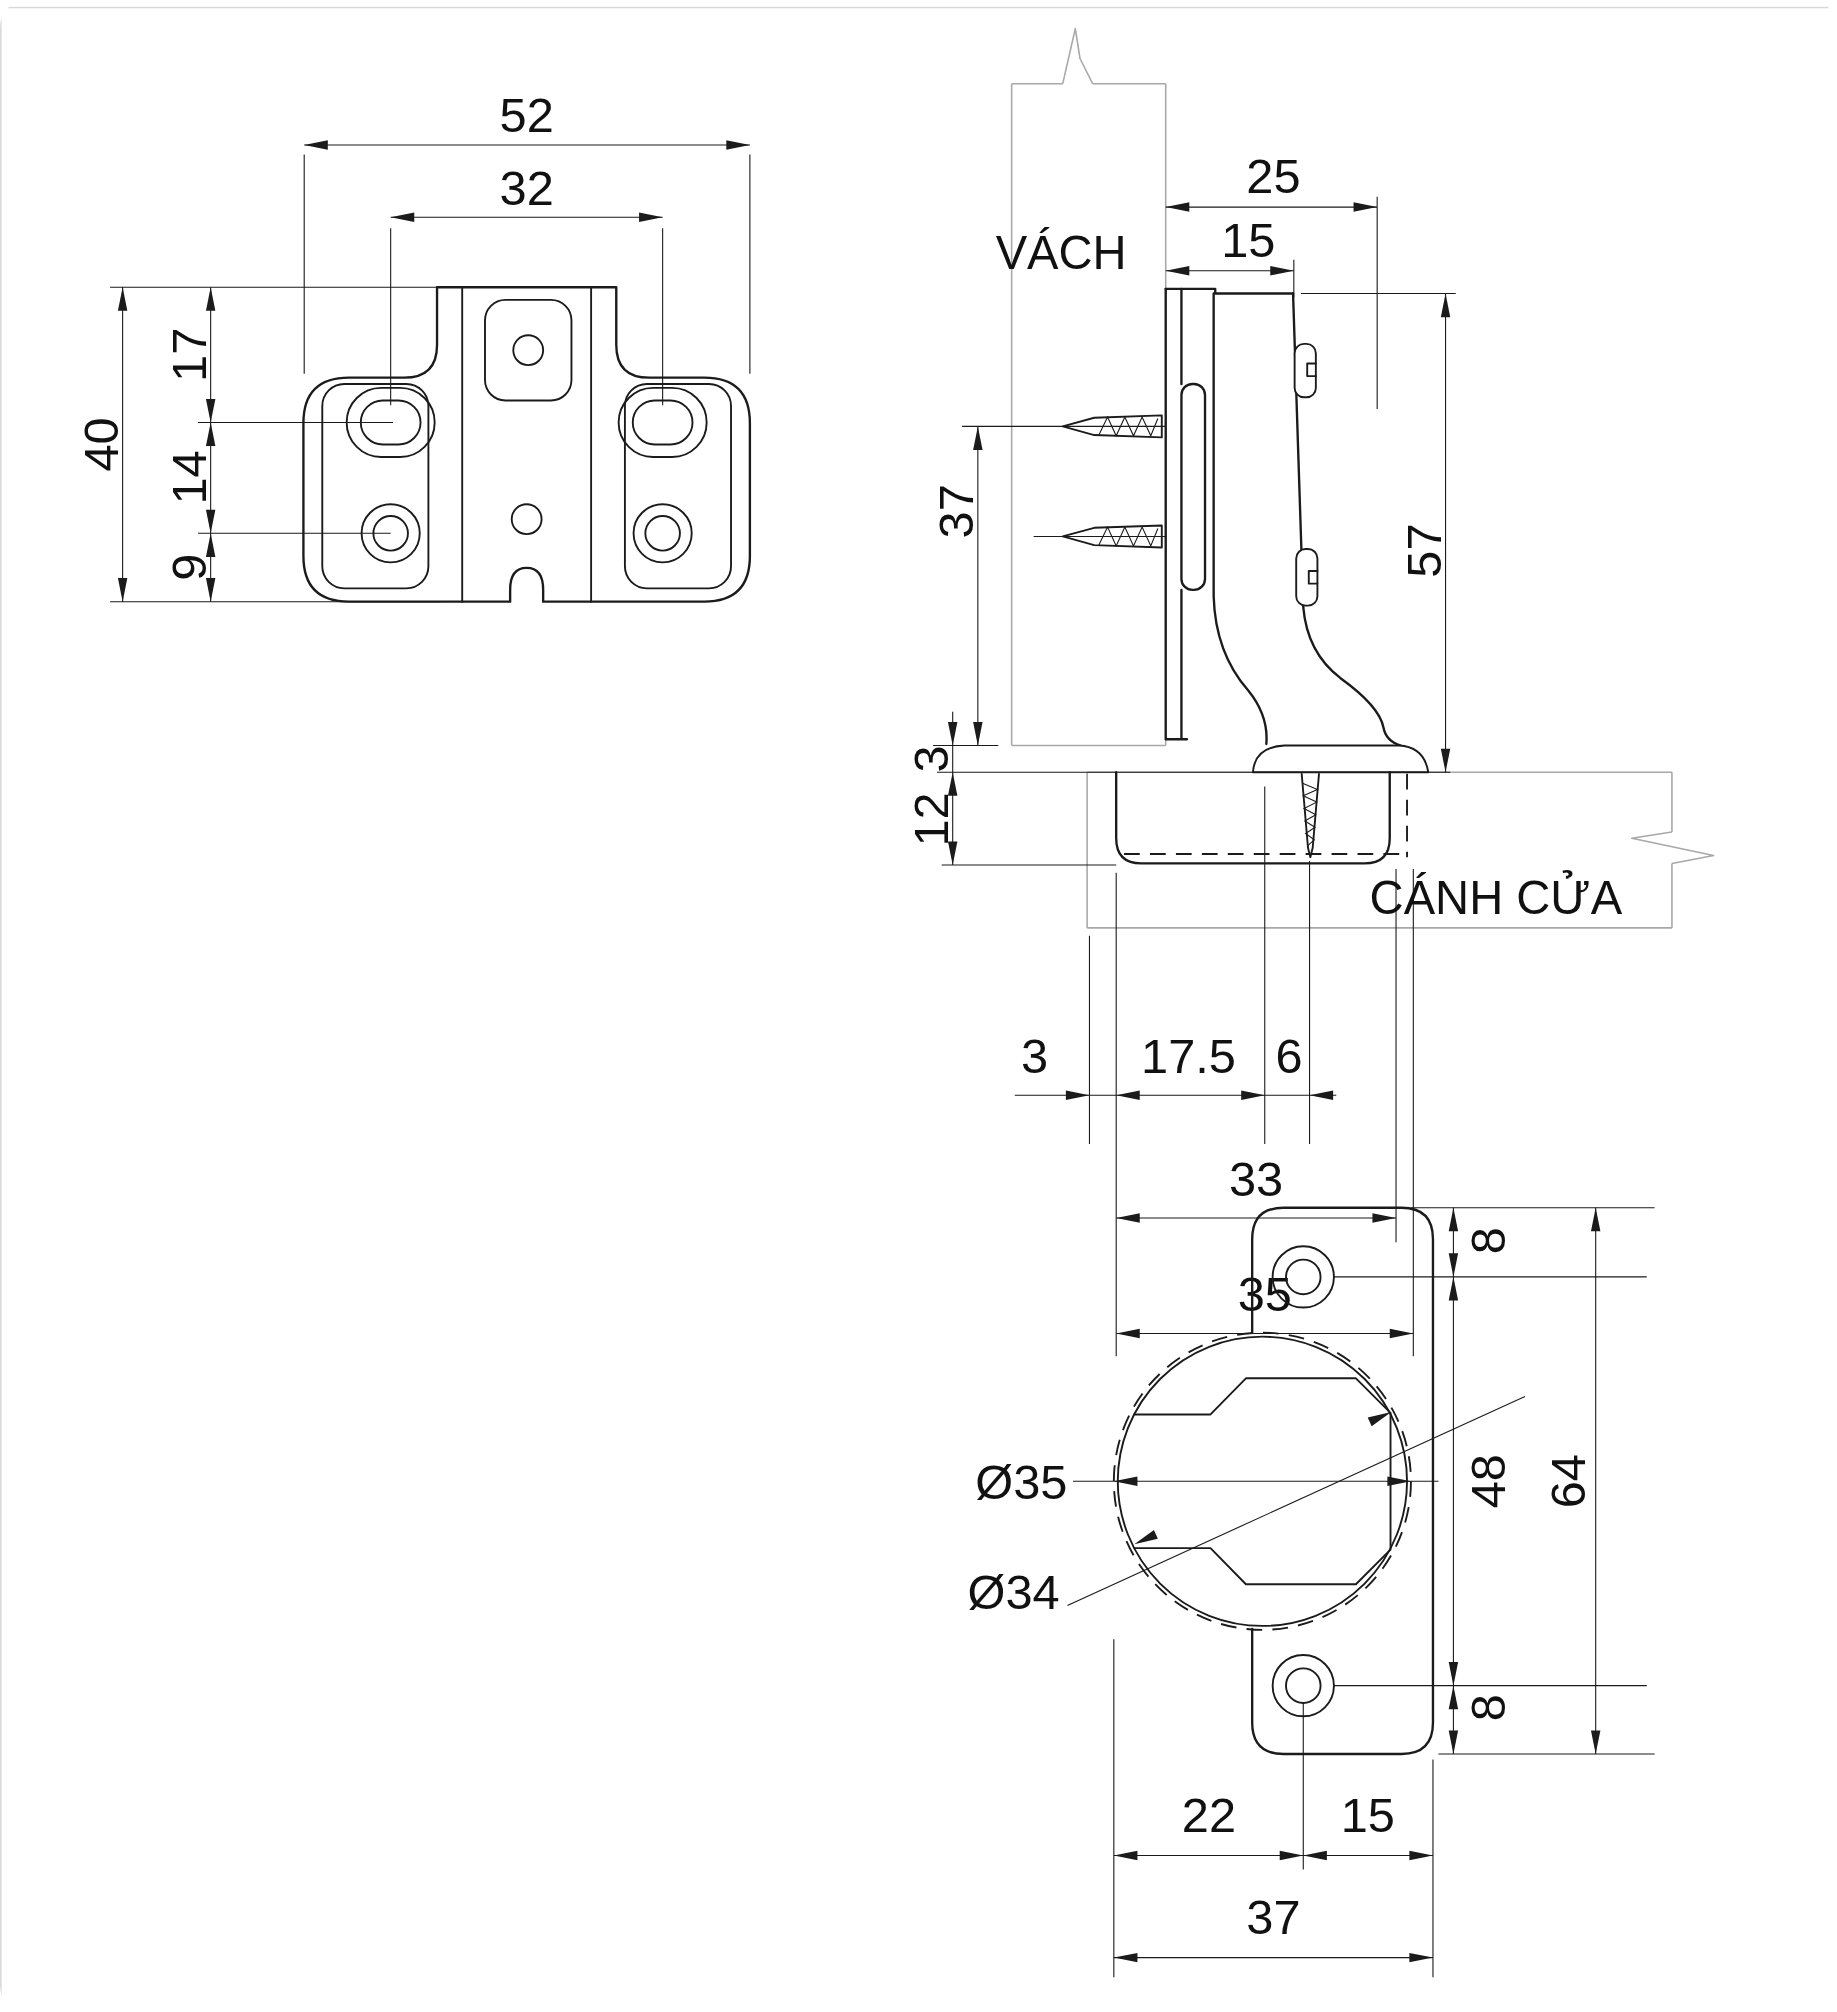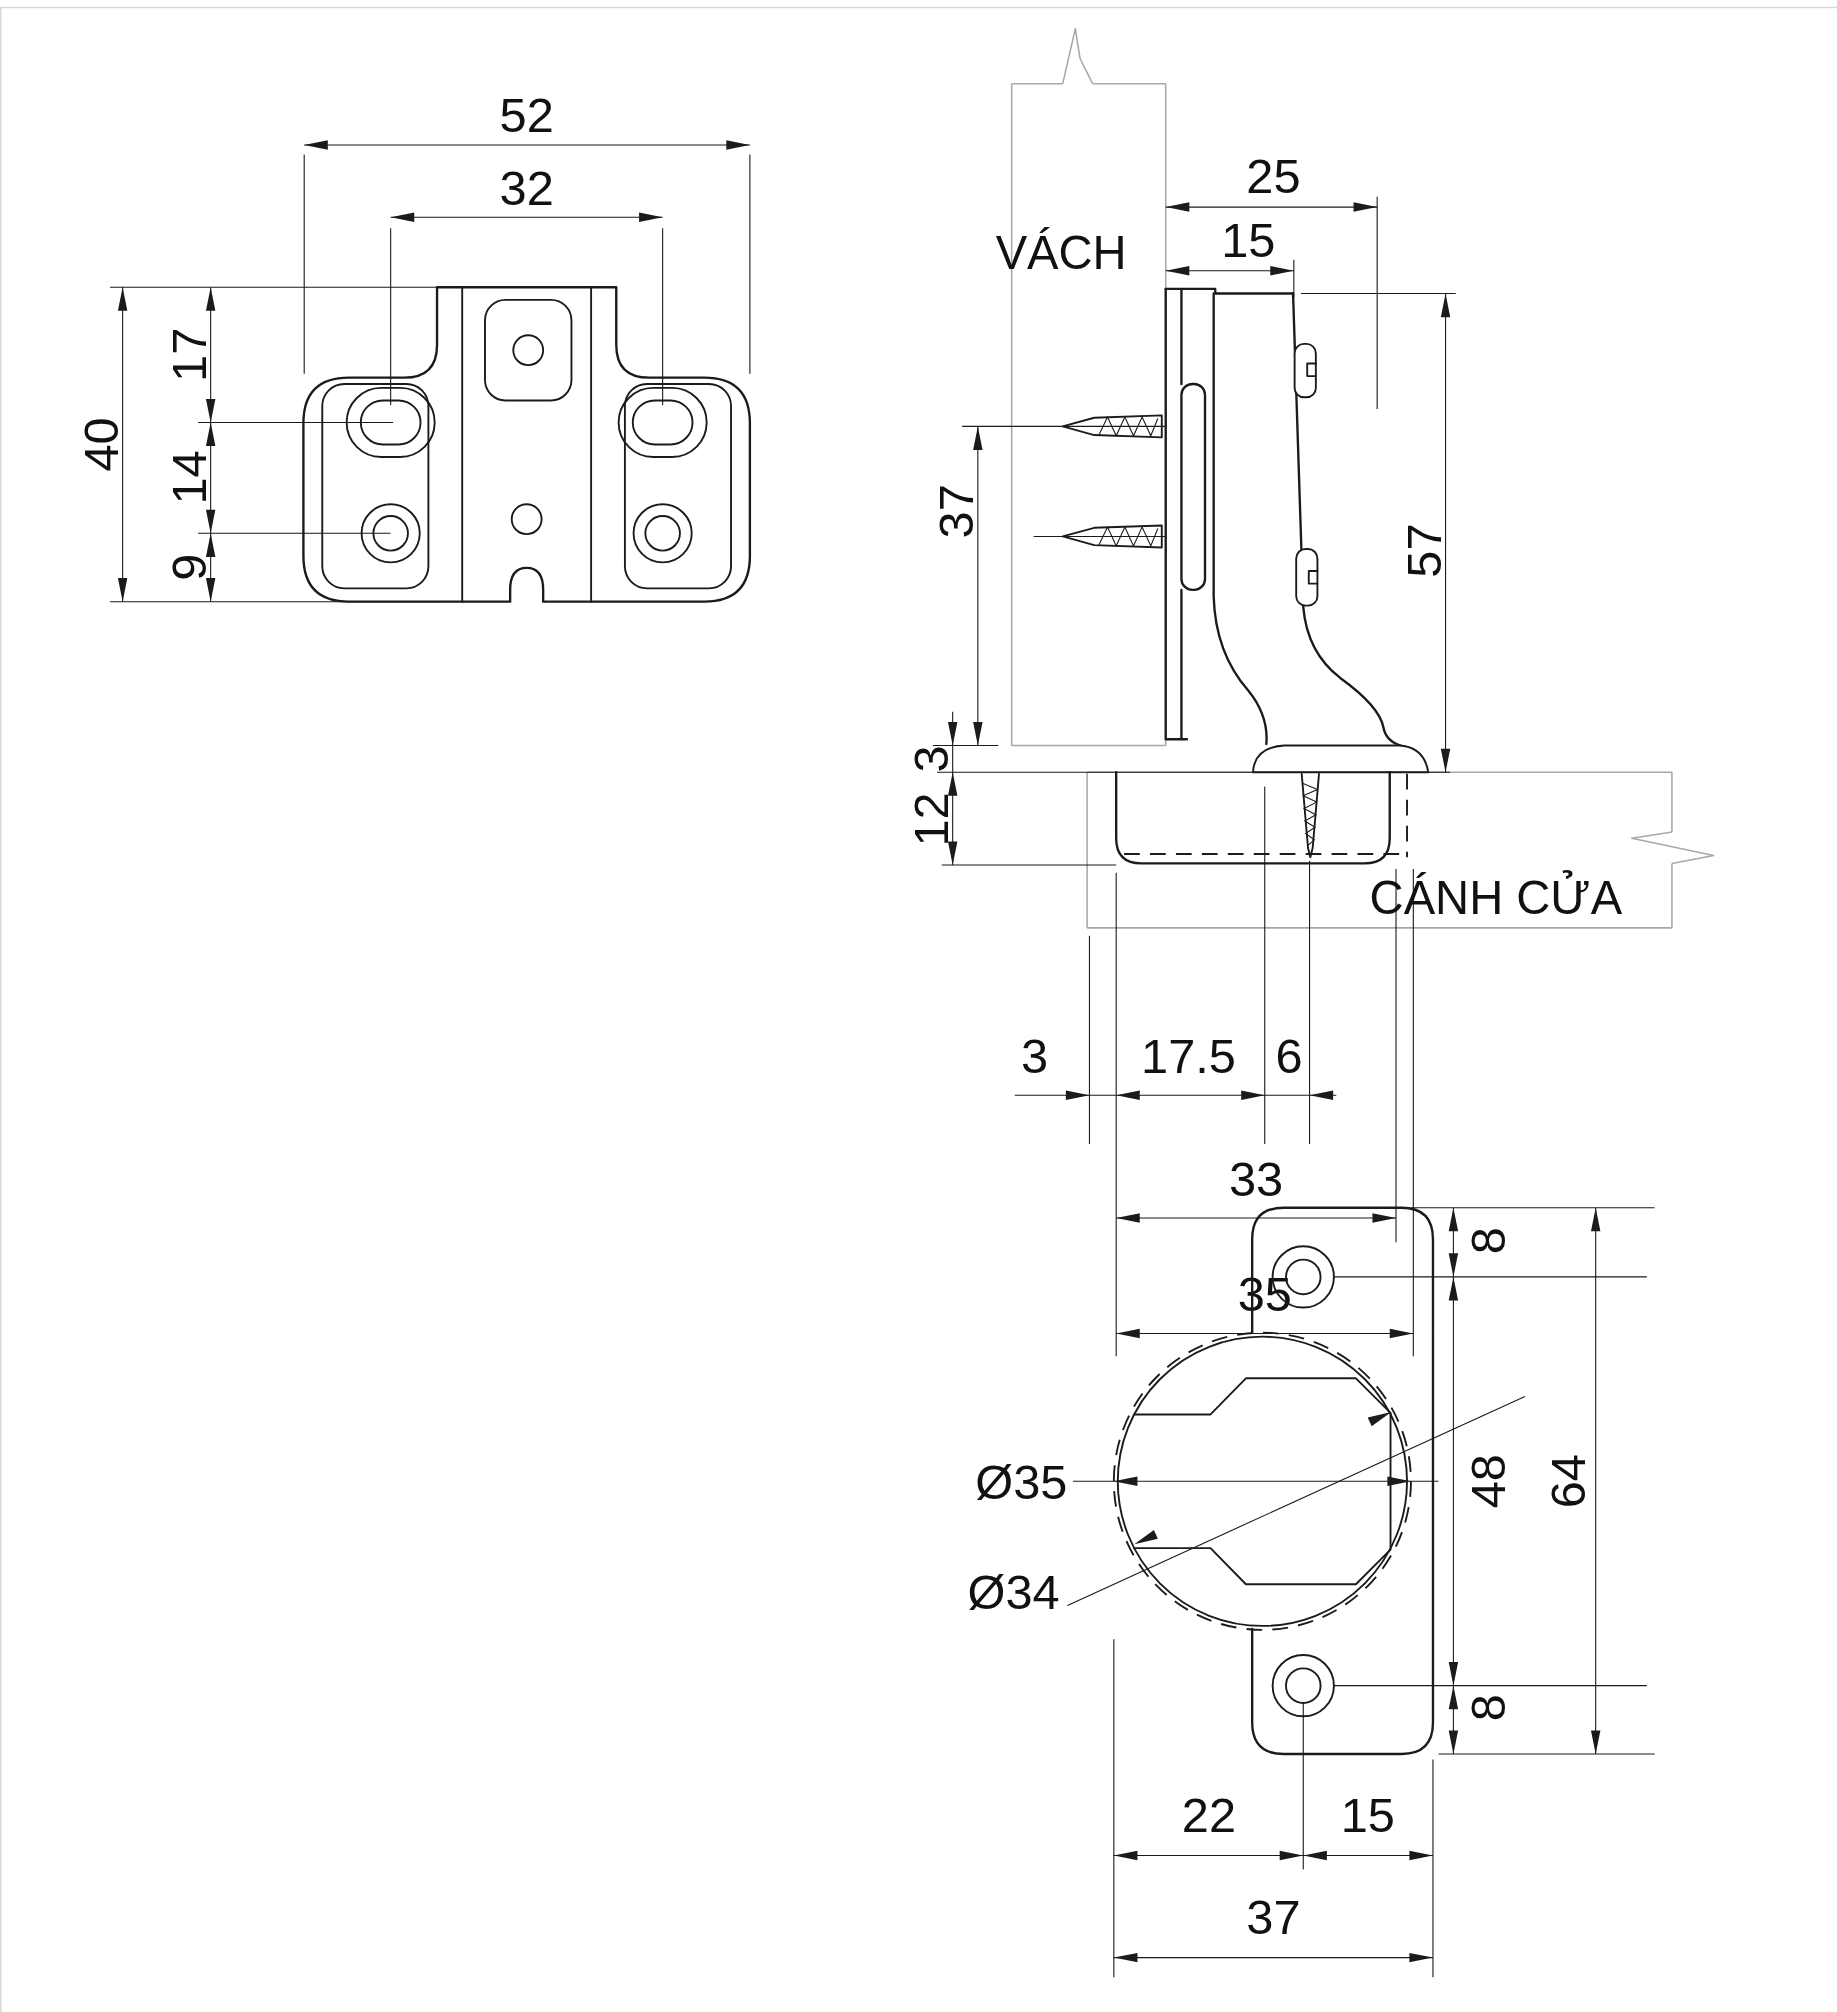--- a/index.html
+++ b/index.html
@@ -1,16 +1,16 @@
 <!DOCTYPE html>
 <html style="font-size:12.6px"><head>
 <meta charset="utf-8">
 <style>
   html,body{margin:0;padding:0;background:#ffffff;}
-  .page{position:relative;width:1837px;height:2013px;background:#fff;overflow:hidden;}
+  .page{position:relative;width:1837px;height:2013px;background:#fff;overflow:hidden;border-radius:27px;}
   svg{display:block;}
   
   .ln  {stroke:#1b1b1b;stroke-width:3;fill:none;stroke-linecap:round;stroke-linejoin:round;}
   .ln2 {stroke:#1b1b1b;stroke-width:2.4;fill:none;stroke-linecap:round;stroke-linejoin:round;}
   .lnw {stroke:#1b1b1b;stroke-width:2.4;fill:#ffffff;stroke-linejoin:round;}
   .thin{stroke:#1b1b1b;stroke-width:1.4;fill:none;}
   .gray{stroke:#a8a8a8;stroke-width:2;fill:none;stroke-linejoin:round;}
   .pale{stroke:#d9d9d9;stroke-width:2;fill:none;}
   .dash{stroke:#1b1b1b;stroke-width:2.4;fill:none;stroke-dasharray:20 13;}
   .ah  {fill:#1b1b1b;stroke:none;}

